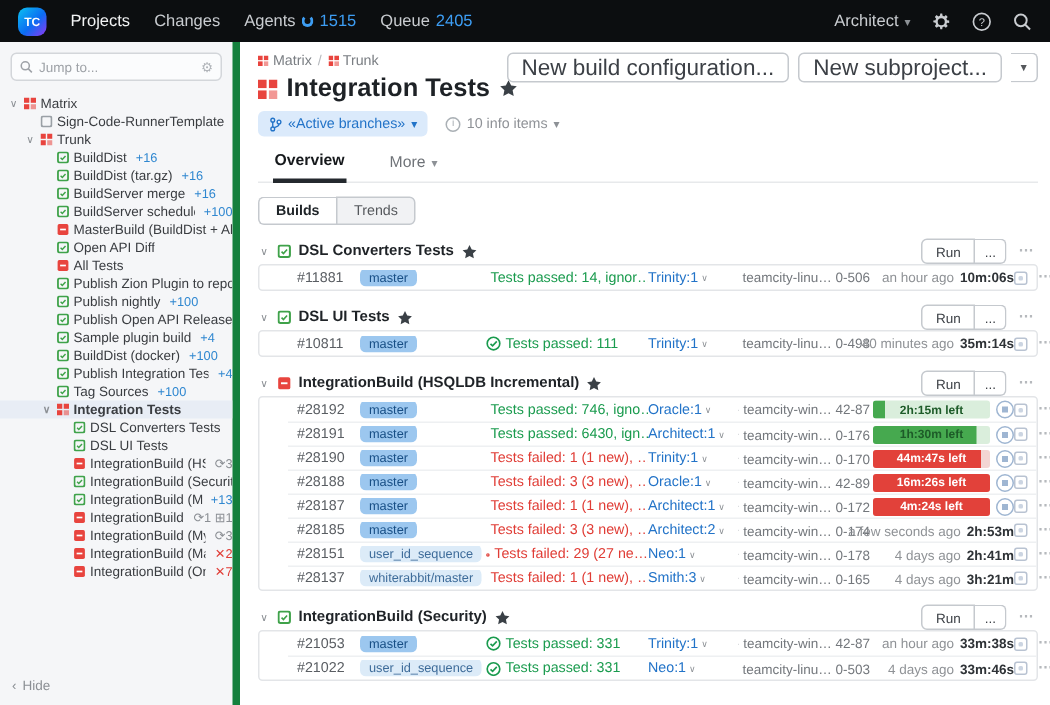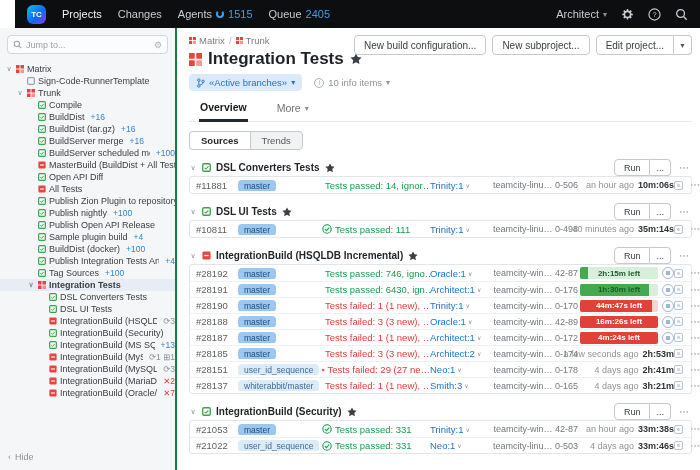--- a/index.html
+++ b/index.html
@@ -1,40 +1,40 @@
 <!DOCTYPE html>
 <html><head>
 <meta charset="utf-8">
 <style>
   * { margin:0; padding:0; box-sizing:border-box; }
   html,body { width:700px; height:470px; overflow:hidden; background:#fff;
     font-family:"Liberation Sans", sans-serif; }
 
   
   .topbar { height:28px; background:#0c0e10; display:flex; align-items:center;
-    padding:0 12px; gap:16px; font-size:11px; color:#c9ccd0;margin-left:15px; }
+    padding:0 12px; gap:16px; font-size:11px; color:#c9ccd0; }
   .logo { width:19px; height:19px; border-radius:6px; flex:0 0 auto;
     background:linear-gradient(135deg,#0cc2f1 0%,#0b6cf2 55%,#9038f5 100%);
     color:#fff; font-weight:bold; font-size:8px; display:flex; align-items:center;
     justify-content:center; cursor:pointer; }
   .nav-item { display:flex; align-items:center; gap:4px; cursor:pointer; white-space:nowrap; }
   .nav-item.first { color:#f2f3f4; }
   .count { color:#3d9df3; }
   .spin { width:8px; height:8px; border-radius:50%; border:2px solid #3d9df3;
     border-top-color:transparent; display:inline-block; }
   .topbar-right { margin-left:auto; display:flex; align-items:center; gap:13px; }
   .caret { font-size:8px; color:#8d9196; }
   .tb-icon { width:14px; height:14px; display:flex; align-items:center;
     justify-content:center; cursor:pointer; }
 
   
   .layout { display:flex; height:442px; }
 
   
-  .sidebar { width:177px; background:#f5f6f8; border-right:2px solid #15803d;
+  .sidebar { width:160px; background:#f5f6f8; border-right:5px solid #15803d;
     padding-top:7px; position:relative; flex:0 0 auto; overflow:hidden; }
   .jump { margin:0 7px 9px 7px; height:19px; border:1px solid #d3d6da; border-radius:4px;
     background:#fbfcfd; display:flex; align-items:center; gap:4px; padding:0 5px;
     font-size:9px; color:#9ea2a7; }
   .jump .grow { flex:1; }
   .tree-item { display:flex; align-items:center; height:12px; gap:3px;
     font-size:9px; color:#3a3d41; white-space:nowrap; overflow:hidden; cursor:pointer; }
   .tree-item.selected { background:#e8edf5; font-weight:bold; }
   .tchev { width:8px; flex:0 0 auto; color:#8b8f94; font-size:7px; text-align:center; }
   .ticon { flex:0 0 auto; display:flex; }
@@ -48,21 +48,21 @@
 
   
   .main { flex:1; position:relative; padding:7px 8px 0 12px; overflow:hidden; }
   .breadcrumb { display:flex; align-items:center; gap:4px; font-size:9.5px; color:#7a7e83; }
   .bc-item { display:flex; align-items:center; gap:3px; cursor:pointer; }
   .bc-sep { color:#b6b9bd; }
   .page-title { display:flex; align-items:center; gap:6px; margin-top:3px;
     font-size:17px; font-weight:bold; color:#1e2226; }
   .top-actions { position:absolute; top:7px; right:8px; display:flex; gap:6px; }
   .btn { height:20px; border:1px solid #c5c9ce; border-radius:4px; background:#fff;
-    font-size:10px; color:#3c4046; padding:0 9px; display:flex; align-items:center;
+    font-size:15px; color:#3c4046; padding:0 9px; display:flex; align-items:center;
     cursor:pointer; white-space:nowrap; }
   .btn-split { display:flex; }
   .btn-split .btn { border-radius:4px 0 0 4px; }
   .btn-split .btn-caret { width:18px; height:20px; border:1px solid #c5c9ce; border-left:none;
     border-radius:0 4px 4px 0; background:#fff; display:flex; align-items:center;
     justify-content:center; font-size:7px; color:#55585c; cursor:pointer; }
 
   .chips-row { display:flex; align-items:center; gap:12px; margin-top:5px; }
   .branch-chip { background:#dbeafb; color:#2273c8; border-radius:4px; height:17px;
     display:flex; align-items:center; gap:4px; padding:0 7px; font-size:9.5px; cursor:pointer; }
@@ -88,21 +88,21 @@
   .group-header { display:flex; align-items:center; gap:5px; height:17px; padding-right:2px; }
   .gh-name { font-size:10px; font-weight:bold; color:#1f2327; }
   .gh-right { margin-left:auto; display:flex; align-items:center; gap:8px; }
   .mini-group { display:flex;text-align:right; }
   .mini-btn { height:17px; border:1px solid #c5c9ce; background:#fff; font-size:9px;
     color:#3c4046; padding:0 9px; display:flex; align-items:center; cursor:pointer; }
   .mini-btn.run { border-radius:4px 0 0 4px; }
   .mini-btn.more { border-radius:0 4px 4px 0; border-left:none; padding:0 6px; }
   .dots { color:#b6b9bd; font-size:10px; font-weight:bold; letter-spacing:1px; cursor:pointer; line-height:1; }
   .rows { border:1px solid #e3e5e8; border-radius:3px; background:#fff; }
-  .row { display:flex; align-items:center; height:16px; padding:0 6px; font-size:9.5px; }
+  .row { display:flex; align-items:center; height:16px; padding:0 6px; font-size:9.5px;margin-left:19px; }
   .row + .row { border-top:1px solid #eef0f2; }
   .c-num   { width:42px; color:#5a5e63; flex:0 0 auto; cursor:pointer; }
   .c-branch{ width:84px; flex:0 0 auto; overflow:hidden; }
   .chip { border-radius:4px; padding:1px 6px; font-size:8.5px; white-space:nowrap; cursor:pointer; }
   .chip-primary { background:#9cc7ef; color:#174e85; }
   .chip-light   { background:#dcebf8; color:#3d6b99; }
   .c-status { width:108px; flex:0 0 auto; display:flex; align-items:center; gap:3px;
     overflow:hidden; white-space:nowrap; cursor:pointer; }
   .st-success { color:#1a9b4e; }
   .st-failure { color:#e03c35; }
@@ -222,30 +222,20 @@
     <span class="tlabel">Trunk</span>
   </div>
         <div class="tree-item" style="padding-left:27px">
     <span class="tchev"></span>
           <span class="ticon">
             <svg width="8" height="8" viewBox="0 0 10 10">
               <rect x="0.8" y="0.8" width="8.4" height="8.4" rx="1.4" fill="none" stroke="#3fa24a" stroke-width="1.5"></rect>
               <path d="M3 5.3l1.4 1.4 2.7-3" stroke="#3fa24a" stroke-width="1.2" fill="none"></path>
             </svg>
           </span>
-    <span class="tlabel">Compile</span>
-  </div>
-        <div class="tree-item" style="padding-left:27px">
-    <span class="tchev"></span>
-          <span class="ticon">
-            <svg width="8" height="8" viewBox="0 0 10 10">
-              <rect x="0.8" y="0.8" width="8.4" height="8.4" rx="1.4" fill="none" stroke="#3fa24a" stroke-width="1.5"></rect>
-              <path d="M3 5.3l1.4 1.4 2.7-3" stroke="#3fa24a" stroke-width="1.2" fill="none"></path>
-            </svg>
-          </span>
     <span class="tlabel">BuildDist</span>
           <span class="tbadge blue">+16</span>
   </div>
         <div class="tree-item" style="padding-left:27px">
     <span class="tchev"></span>
           <span class="ticon">
             <svg width="8" height="8" viewBox="0 0 10 10">
               <rect x="0.8" y="0.8" width="8.4" height="8.4" rx="1.4" fill="none" stroke="#3fa24a" stroke-width="1.5"></rect>
               <path d="M3 5.3l1.4 1.4 2.7-3" stroke="#3fa24a" stroke-width="1.2" fill="none"></path>
             </svg>
@@ -515,21 +505,20 @@
             <rect x="5.6" y="5.6" width="4.4" height="4.4" fill="#e8443e" opacity="0.55"></rect>
           </svg>
         <span>Trunk</span>
       </span>
     </div>
 
     <div class="top-actions">
       <div class="btn">New build configuration...</div>
       <div class="btn">New subproject...</div>
       <div class="btn-split">
-        <div class="btn">Edit project...</div>
         <div class="btn-caret">▼</div>
       </div>
     </div>
 
     <div class="page-title">
       <svg width="13" height="13" viewBox="0 0 10 10">
           <rect width="4.4" height="4.4" fill="#e8443e"></rect>
           <rect x="5.6" width="4.4" height="4.4" fill="#e8443e"></rect>
           <rect y="5.6" width="4.4" height="4.4" fill="#e8443e"></rect>
           <rect x="5.6" y="5.6" width="4.4" height="4.4" fill="#e8443e" opacity="0.55"></rect>
@@ -560,21 +549,21 @@
 
     <div class="tabs">
       <div class="tab active">Overview</div>
       <div class="tab">
         <span>More</span>
         <span class="caret">▾</span>
       </div>
     </div>
 
     <div class="segmented">
-      <div class="seg active">Sources</div>
+      <div class="seg active">Builds</div>
       <div class="seg">Trends</div>
     </div>
 
     <div id="build-groups">
         <div class="group">
     <div class="group-header">
       <span class="tchev" style="font-size:7px;color:#8b8f94;">∨</span>
       <svg width="9" height="9" viewBox="0 0 10 10">
               <rect x="0.8" y="0.8" width="8.4" height="8.4" rx="1.4" fill="none" stroke="#3fa24a" stroke-width="1.5"></rect>
               <path d="M3 5.3l1.4 1.4 2.7-3" stroke="#3fa24a" stroke-width="1.2" fill="none"></path>

